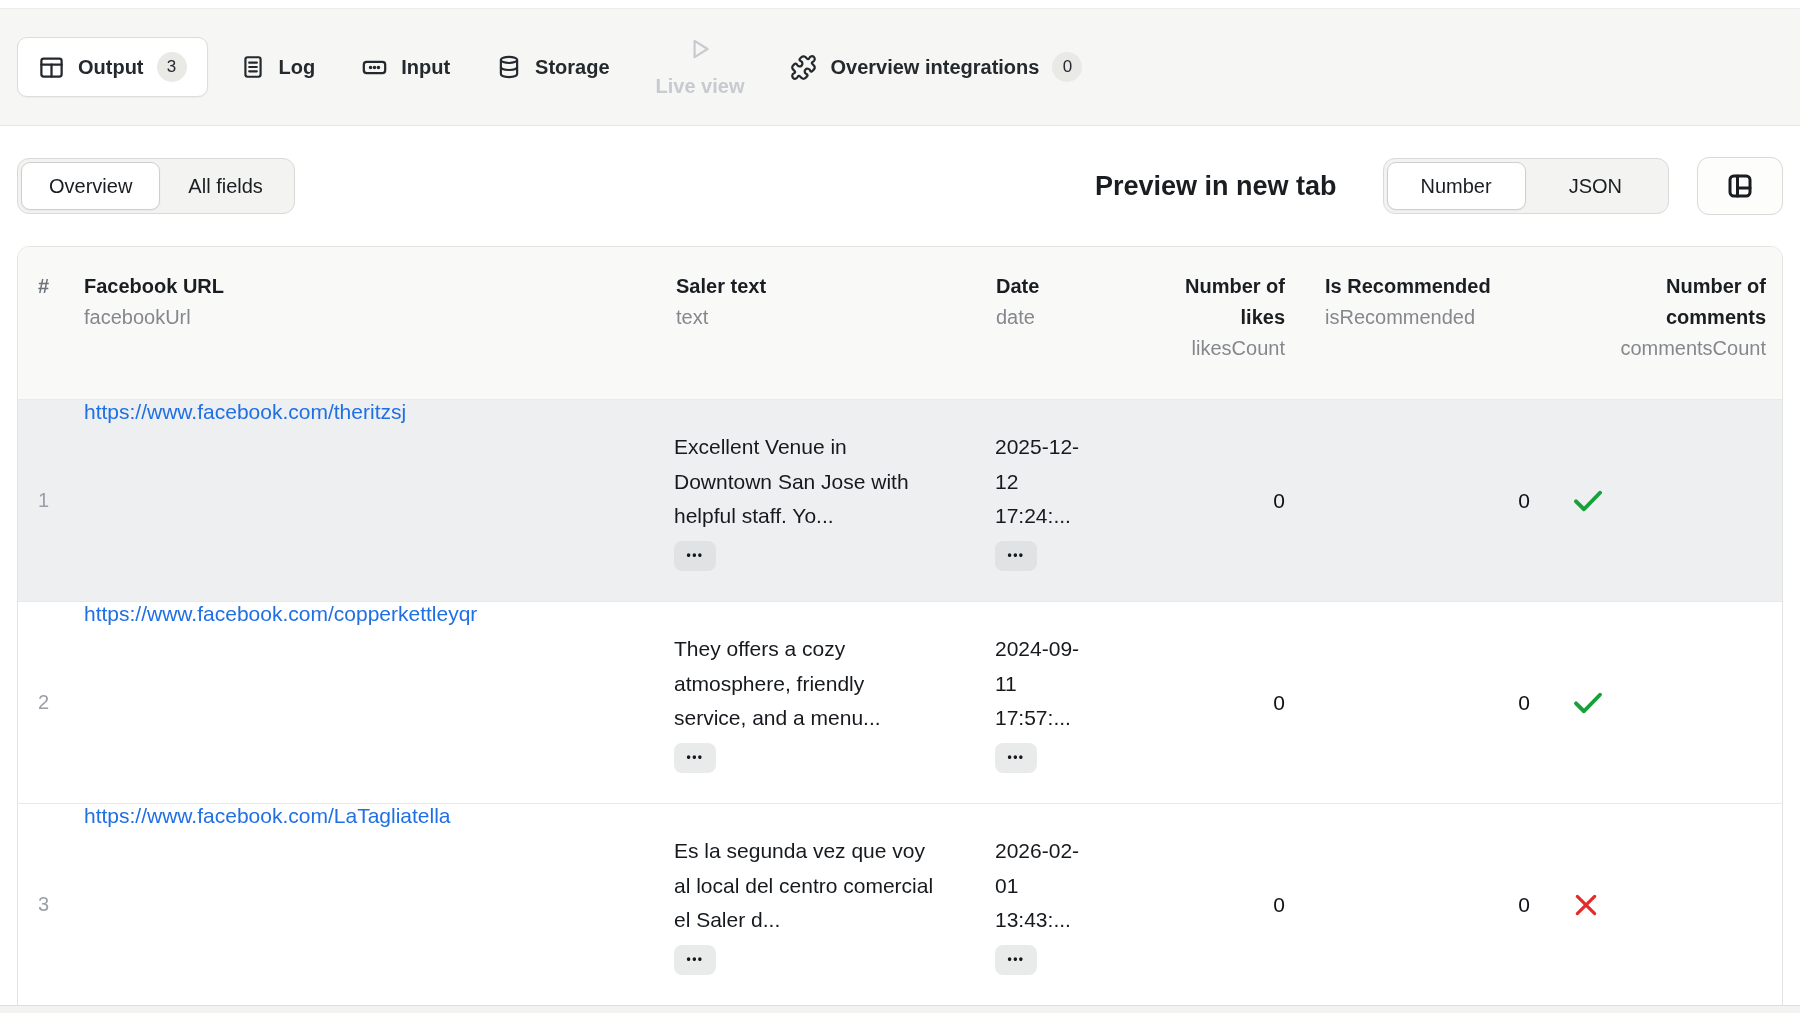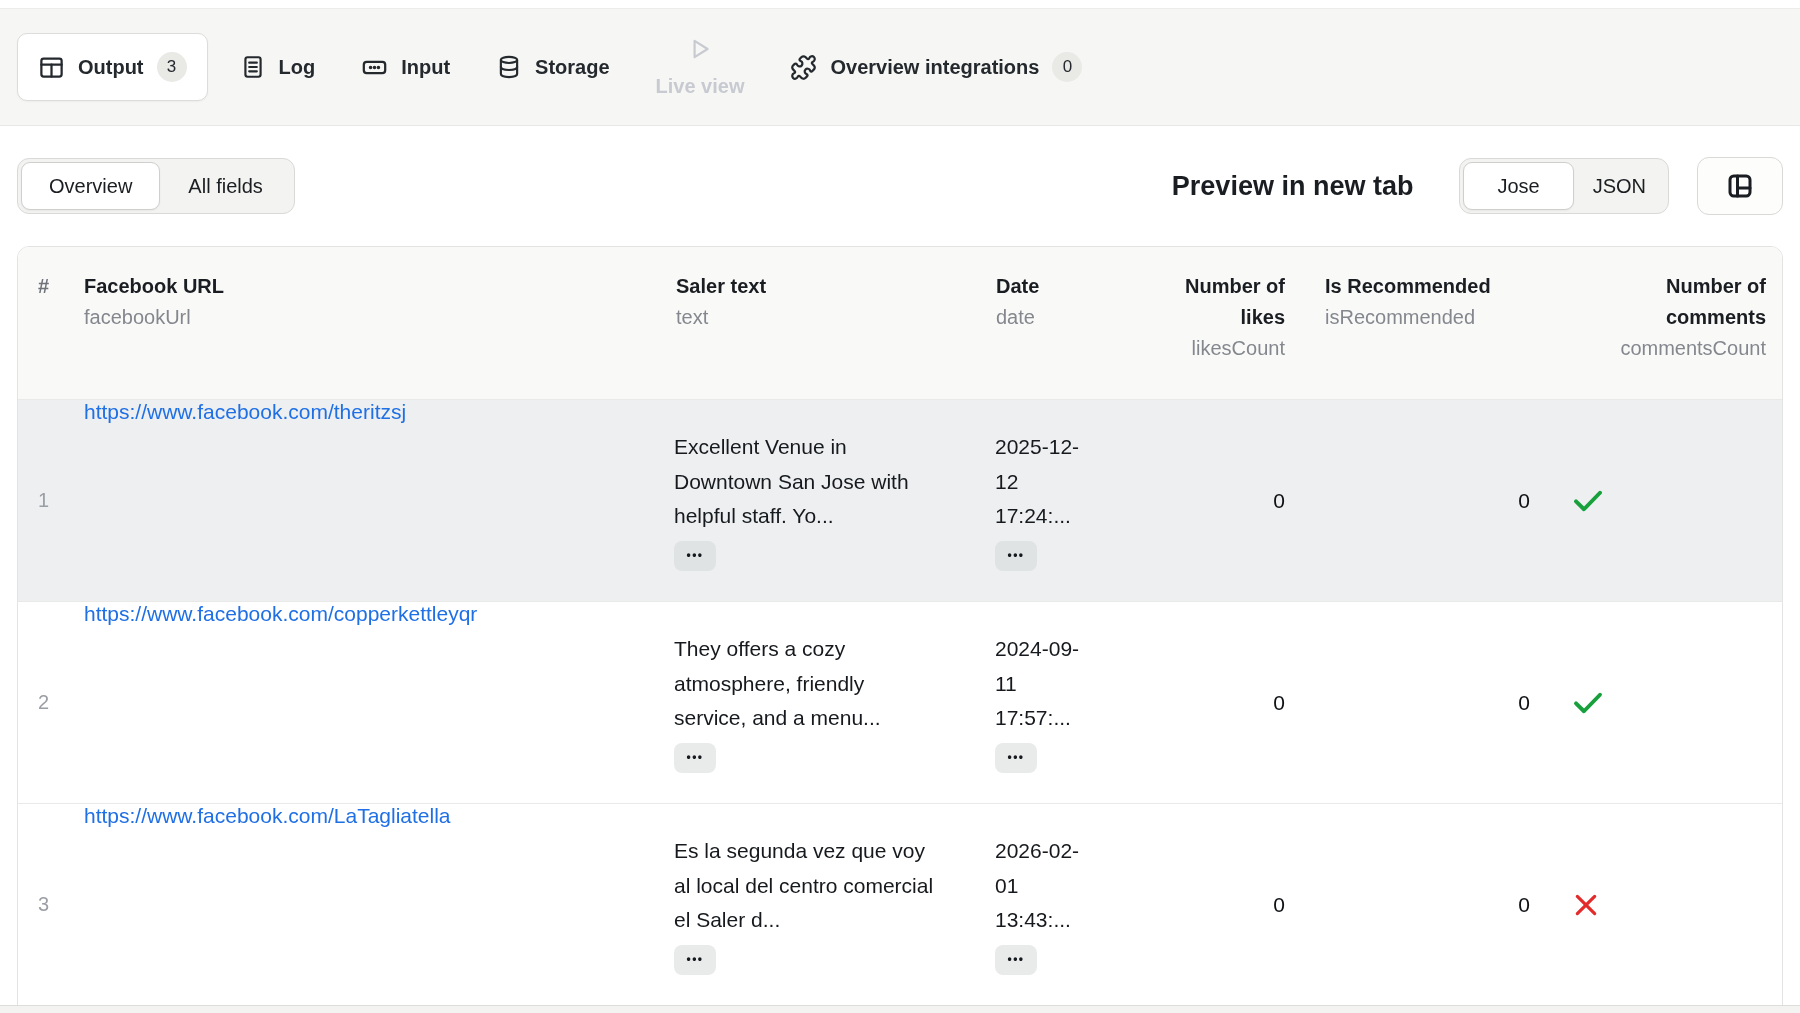--- a/index.html
+++ b/index.html
@@ -32,21 +32,21 @@
     font-weight: 600;
     color: #24292e;
     margin-right: 46px;
     cursor: pointer;
     white-space: nowrap;
   }
   .tab.active {
     background: #ffffff;
     border: 1px solid #dcdcda;
     border-radius: 10px;
-    height: 68px;
+    height: 60px;
     padding: 0 20px;
     font-weight: 700;
     box-shadow: 0 1px 2px rgba(0,0,0,0.04);
     margin-right: 32px;
   }
   .tab.disabled { color: #c7cad0; flex-direction: column; }
   .tab.disabled svg { stroke: #c7cad0; }
   .tab svg { stroke: #24292e; }
   .badge {
     min-width: 30px;
@@ -258,22 +258,22 @@
 </div>
 
 <div class="toolbar">
   <div class="seg-control">
     <button class="seg selected">Overview</button>
     <button class="seg">All fields</button>
   </div>
   <div class="toolbar-right">
     <span class="preview-link">Preview in new tab</span>
     <div class="seg-control">
-      <button class="seg selected" style="padding:0 33px;">Jose</button>
-      <button class="seg" style="padding:0 18px;">JSON</button>
+      <button class="seg selected" style="padding:0 33px;">Number</button>
+      <button class="seg" style="padding:0 42px;">JSON</button>
     </div>
     <button class="icon-btn">
       <svg width="30" height="30" viewBox="0 0 24 24" fill="none" stroke="#1a1d21" stroke-width="2.4" stroke-linecap="round" stroke-linejoin="round">
         <rect x="4" y="4" width="16" height="16" rx="3"></rect>
           <line x1="10" y1="4" x2="10" y2="20"></line>
           <line x1="10" y1="13.5" x2="20" y2="13.5"></line>
       </svg>
     </button>
   </div>
 </div>

